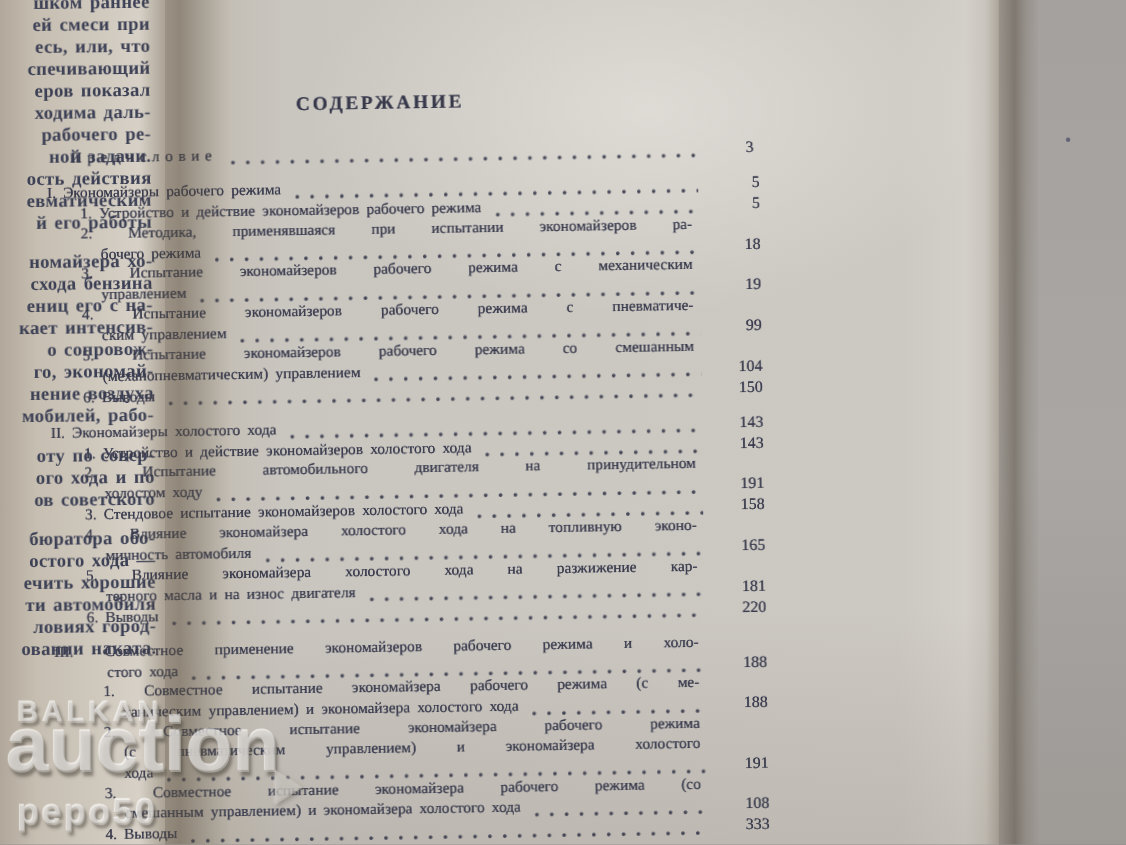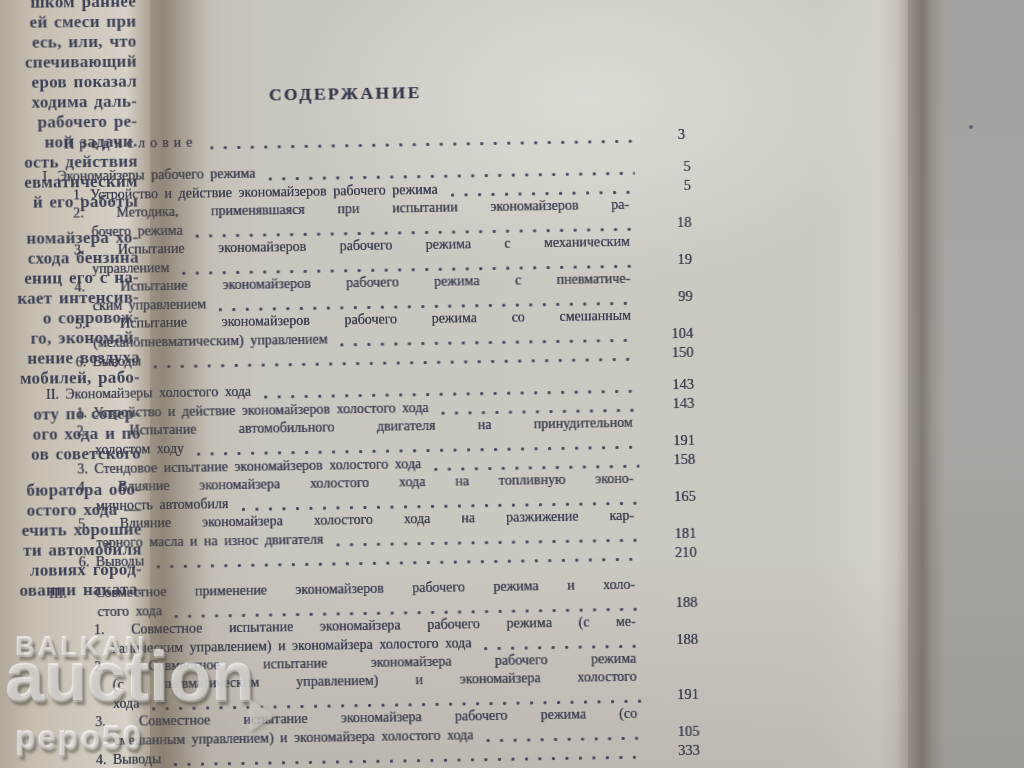--- a/index.html
+++ b/index.html
@@ -236,21 +236,21 @@
     
   </div>
         <div class="row cont">
     <span class="t">терного масла и на износ двигателя</span>
     <span class="dots"></span>
     <span class="pg">181</span>
   </div>
         <div class="row item">
     <span class="t">6. Выводы</span>
     <span class="dots"></span>
-    <span class="pg">210</span>
+    <span class="pg">220</span>
   </div>
         <div class="row roman gap j">
     <span class="t">III. Совместное применение экономайзеров рабочего режима и холо-</span>
     
     
   </div>
         <div class="row cont">
     <span class="t">стого хода</span>
     <span class="dots"></span>
     <span class="pg">188</span>
@@ -281,21 +281,21 @@
     <span class="pg">191</span>
   </div>
         <div class="row item2 j">
     <span class="t">3. Совместное испытание экономайзера рабочего режима (со</span>
     
     
   </div>
         <div class="row cont2">
     <span class="t">смешанным управлением) и экономайзера холостого хода</span>
     <span class="dots"></span>
-    <span class="pg">105</span>
+    <span class="pg">108</span>
   </div>
         <div class="row item2">
     <span class="t">4. Выводы</span>
     <span class="dots"></span>
     <span class="pg">333</span>
   </div>
       </div>
   </div>
 
   <div class="gutter"></div>

